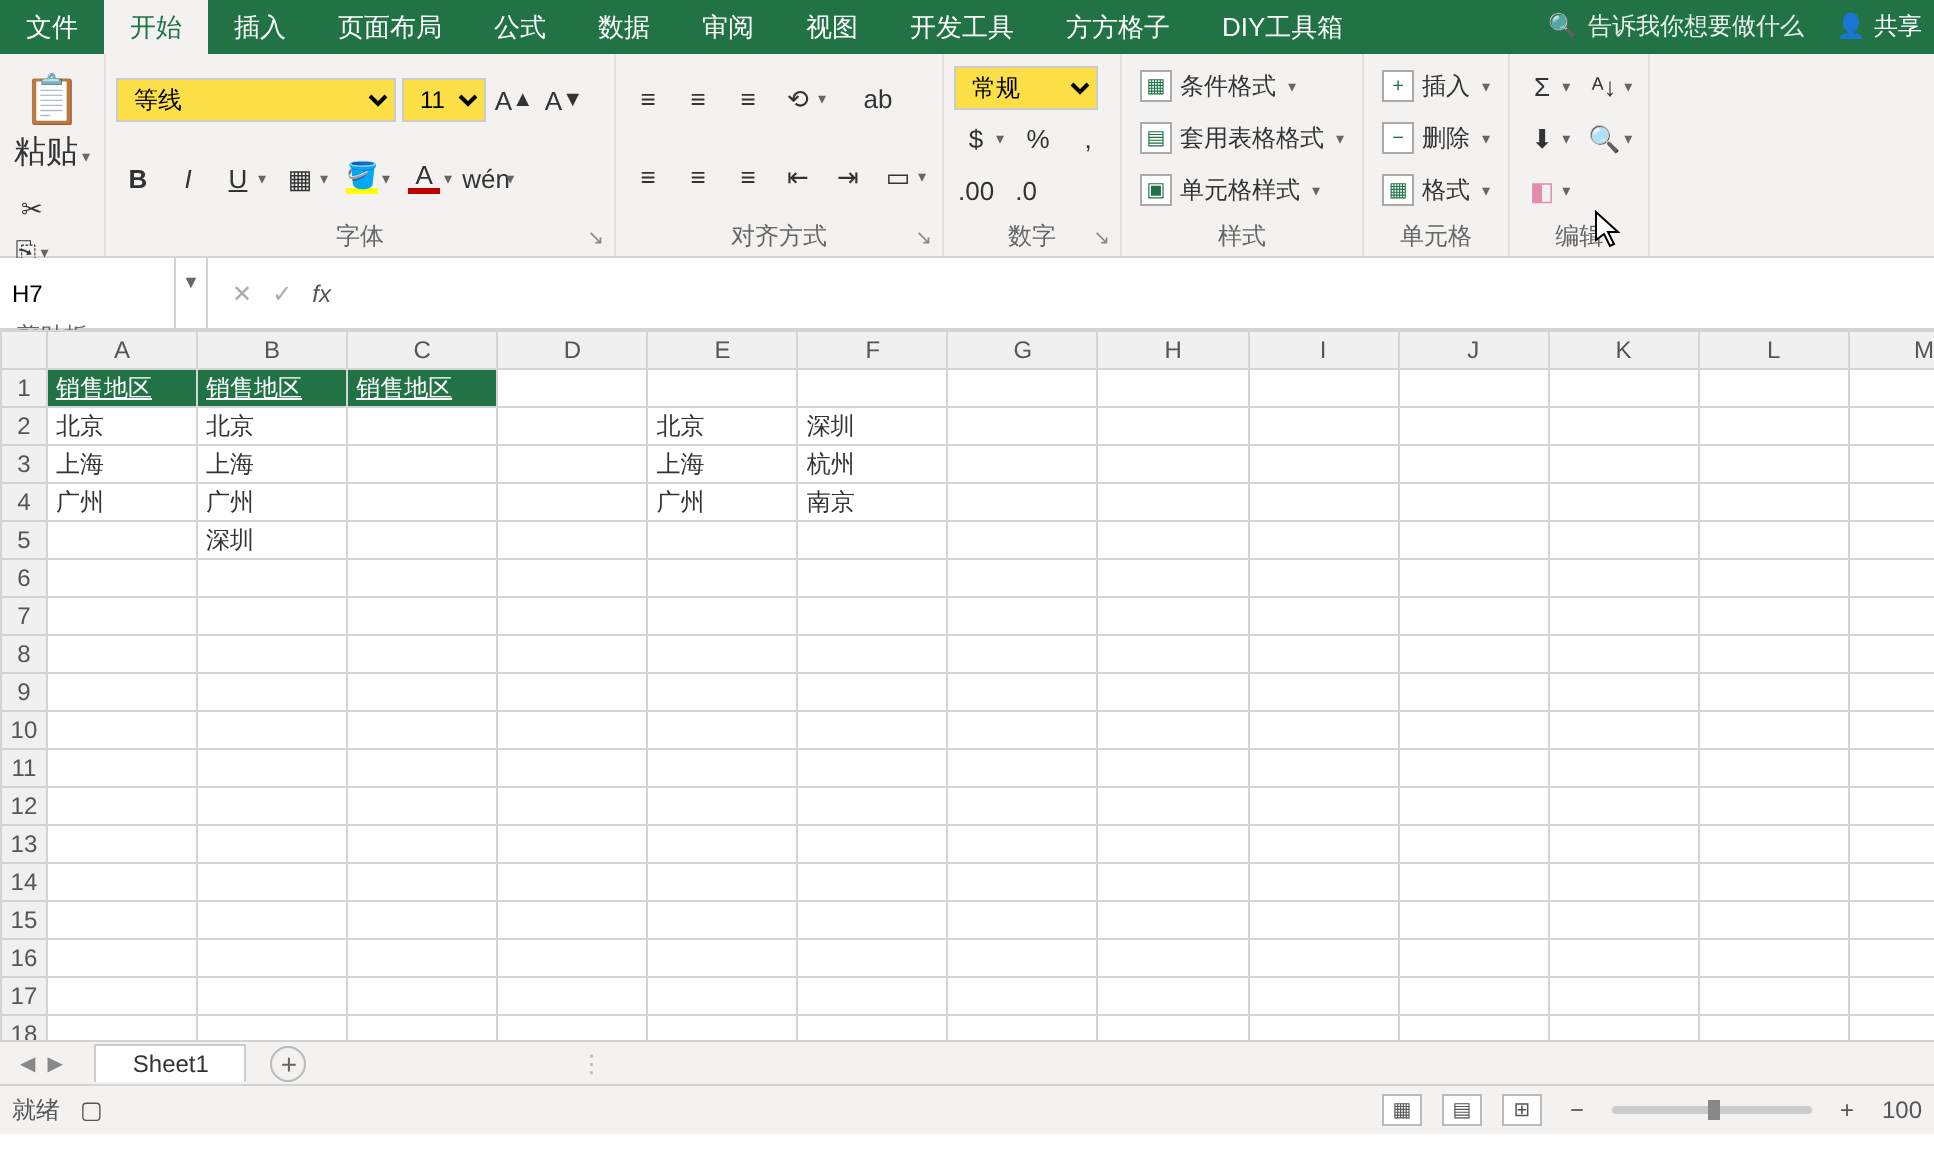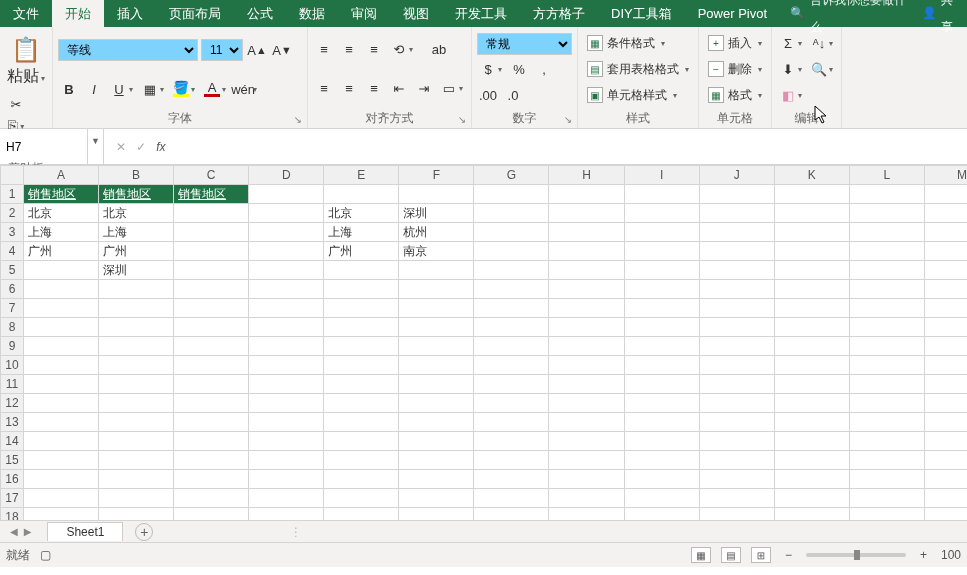--- a/index.html
+++ b/index.html
@@ -23,21 +23,21 @@
 .btn { display: inline-flex; align-items: center; justify-content: center; cursor: pointer; padding: 2px 3px; border-radius: 2px; }
 .small-icon { width: 16px; height: 16px; display: inline-flex; align-items: center; justify-content: center; font-size: 13px; }
 .drop::after { content: "▾"; font-size: 8px; margin-left: 2px; color: #666; }
 .row { display: flex; align-items: center; gap: 3px; }
 .col { display: flex; flex-direction: column; gap: 2px; }
 
 .big-button { display: flex; flex-direction: column; align-items: center; justify-content: center; width: 42px; cursor: pointer; padding: 4px 2px; }
 .big-button .big-icon { font-size: 24px; height: 32px; display: flex; align-items: center; }
 .big-button .big-label { font-size: 16px; }
 
-select, input[type=text] { border: 1px solid #ccc; background: #7dd3fc; font-size: 12px; height: 22px; padding: 0 4px; }
+select, input[type=text] { border: 1px solid #ccc; background: #fde047; font-size: 12px; height: 22px; padding: 0 4px; }
 .font-name { width: 140px; }
 .font-size { width: 42px; }
 
 .style-list .lbtn { display: flex; align-items: center; gap: 4px; padding: 2px 4px; cursor: pointer; font-size: 12px; }
 .style-list .ic { width: 16px; height: 16px; display: inline-flex; align-items: center; justify-content: center; background: #fff; border: 1px solid #aaa; font-size: 10px; color: #217346; }
 
 .camera-ic { width: 30px; height: 24px; border: 2px solid #555; border-radius: 4px; position: relative; }
 .camera-ic::before { content: ""; position: absolute; top: -5px; left: 7px; width: 10px; height: 4px; background: #555; border-radius: 2px 2px 0 0; }
 .camera-ic::after { content: ""; position: absolute; top: 4px; left: 8px; width: 10px; height: 10px; border: 2px solid #555; border-radius: 50%; }
 
@@ -87,21 +87,20 @@
   <div class="tab active">开始</div>
   <div class="tab">插入</div>
   <div class="tab">页面布局</div>
   <div class="tab">公式</div>
   <div class="tab">数据</div>
   <div class="tab">审阅</div>
   <div class="tab">视图</div>
   <div class="tab">开发工具</div>
   <div class="tab">方方格子</div>
   <div class="tab">DIY工具箱</div>
-  <div class="tab">Power Pivot</div>
   <div class="spacer"></div>
   <div class="tell-me">
     <span>🔍</span>
     <span>告诉我你想要做什么</span>
   </div>
   <div class="share">
     <span>👤</span>
     <span>共享</span>
   </div>
 </div>
@@ -208,21 +207,21 @@
             <span class="small-icon">▭</span>
           </span>
       </div>
     </div>
     <div class="label"><span>对齐方式</span><span class="launcher">↘</span></div>
   </div>
 
   <div class="group" style="min-width:82px">
     <div class="controls">
       <div class="row">
-          <select style="width:95px"><option>常规</option></select>
+          <select style="width:72px"><option>常规</option></select>
         </div>
       <div class="row">
         <span class="btn drop">
             <span class="small-icon">$</span>
           </span>
         <span class="btn">
             <span class="small-icon">%</span>
           </span>
         <span class="btn">
             <span class="small-icon">,</span>

